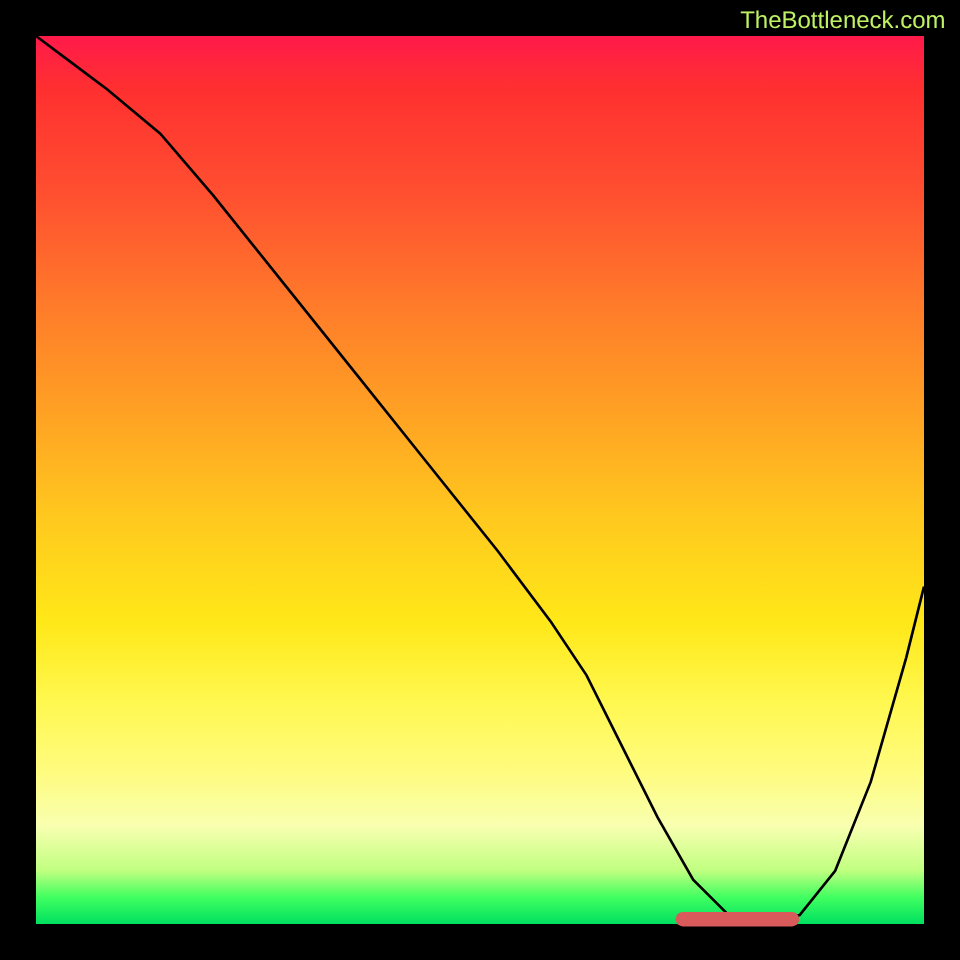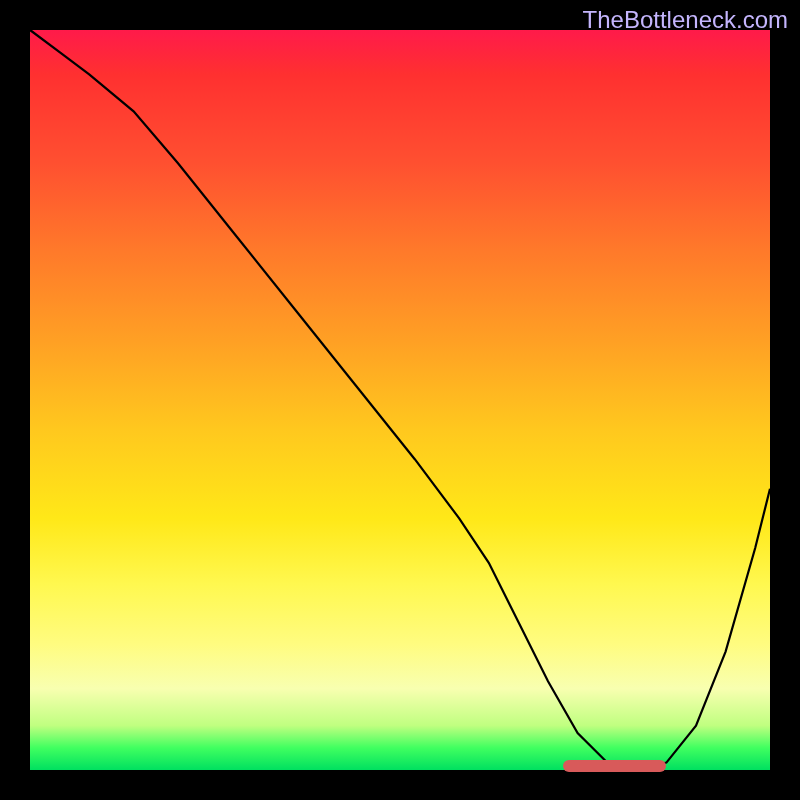--- a/index.html
+++ b/index.html
@@ -7,22 +7,22 @@
     width: 800px;
     height: 800px;
     background: #000;
     position: relative;
     font-family: Arial, sans-serif;
   }
   .watermark {
     position: absolute;
     top: 6px;
     right: 12px;
-    color: #c4b5fd;
-    font-size: 24px;
+    color: #bef264;
+    font-size: 20px;
     font-weight: 500;
     z-index: 10;
   }
   .plot-area {
     position: absolute;
     left: 30px;
     top: 30px;
     width: 740px;
     height: 740px;
   }

